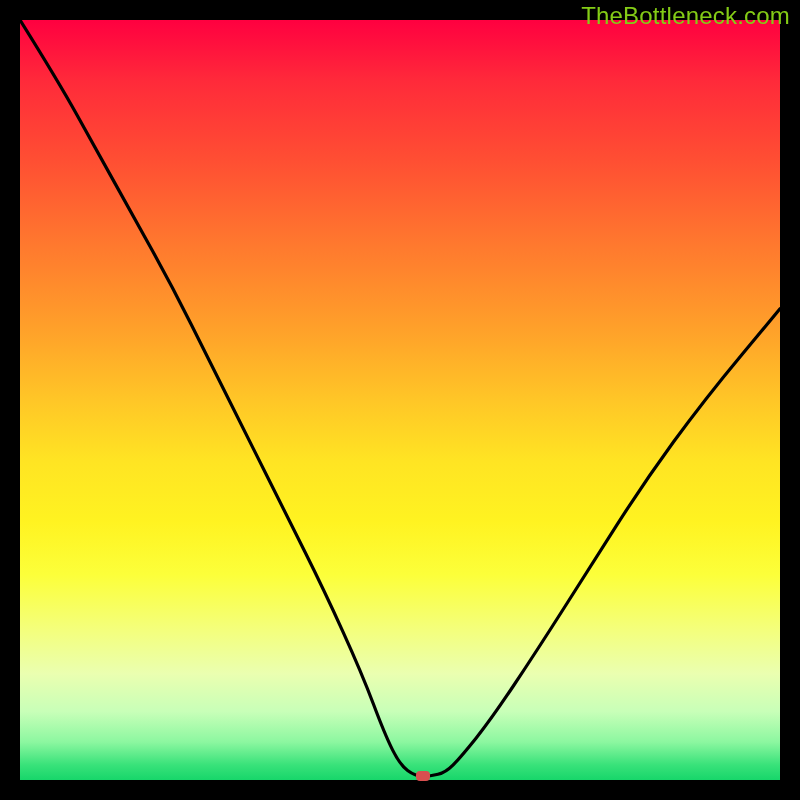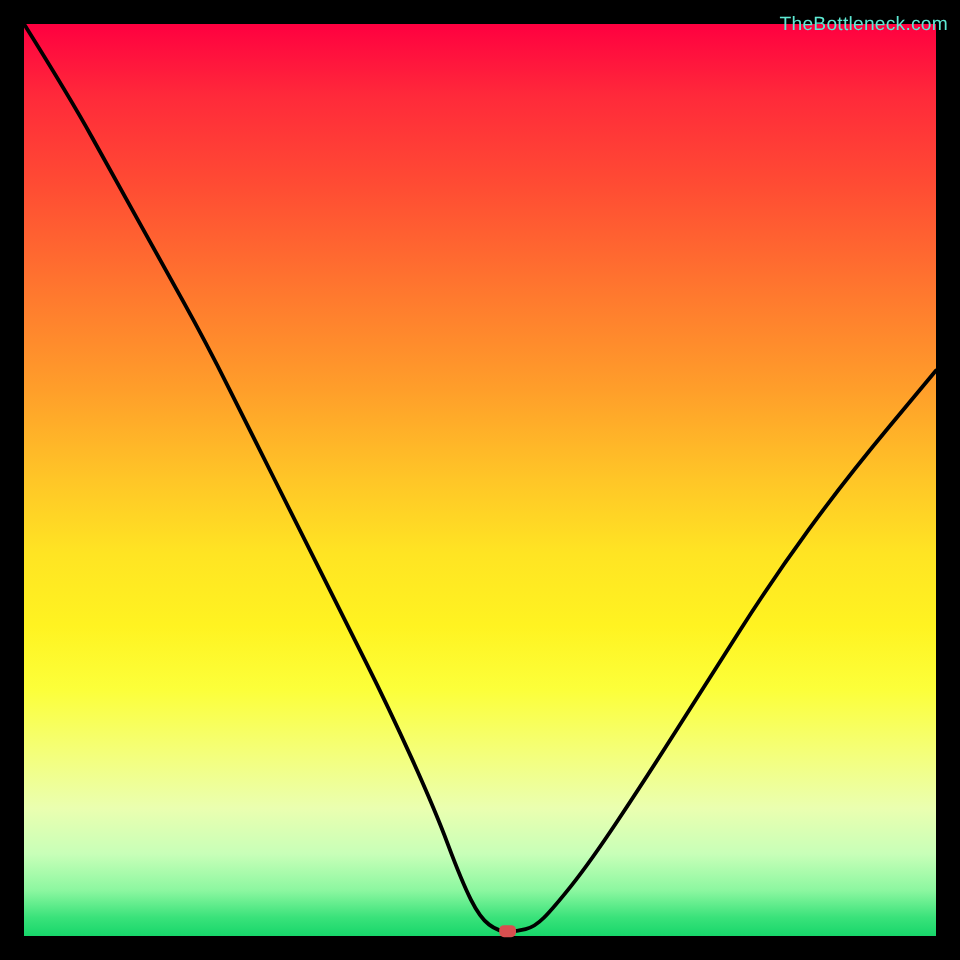--- a/index.html
+++ b/index.html
@@ -52,24 +52,24 @@
   .marker {
     position: absolute;
     width: 14px;
     height: 10px;
     background: #d84f4f;
     border-radius: 4px;
     transform: translate(-50%, -50%);
   }
   .watermark {
     position: absolute;
-    top: 12px;
+    top: 2px;
     right: 10px;
-    color: #5eead4;
-    font-size: 16px;
+    color: #84cc16;
+    font-size: 24px;
     font-weight: 500;
     letter-spacing: 0.2px;
     user-select: none;
   }
 </style>
 </head>
 <body>
 
 <div class="chart-container">
 

